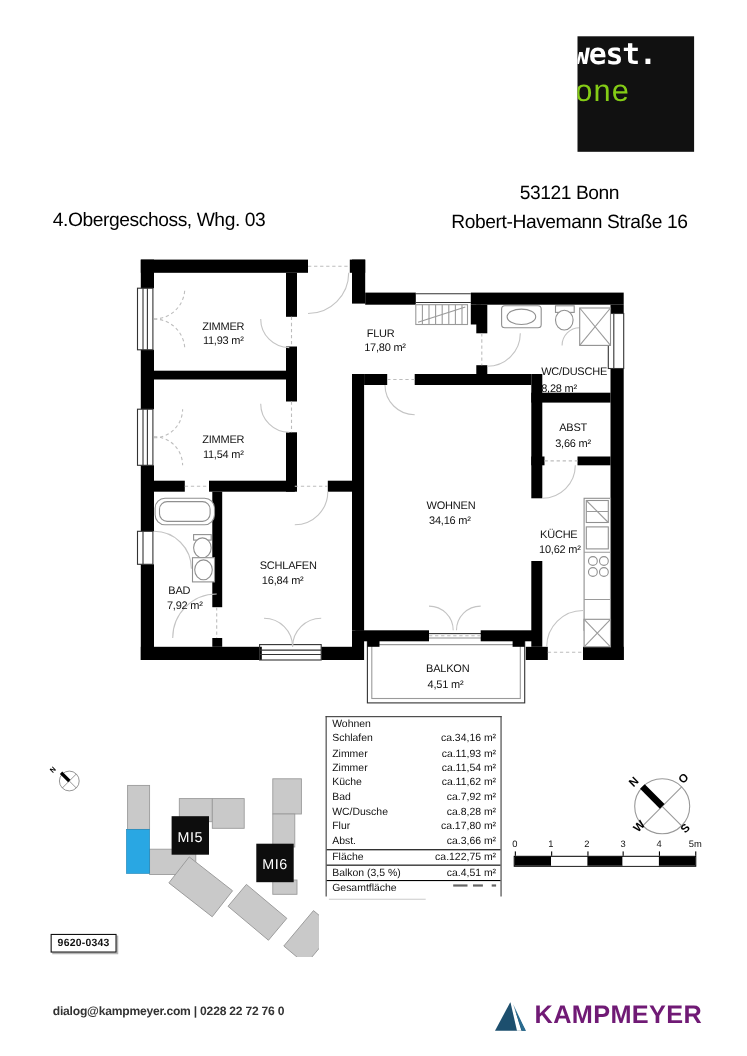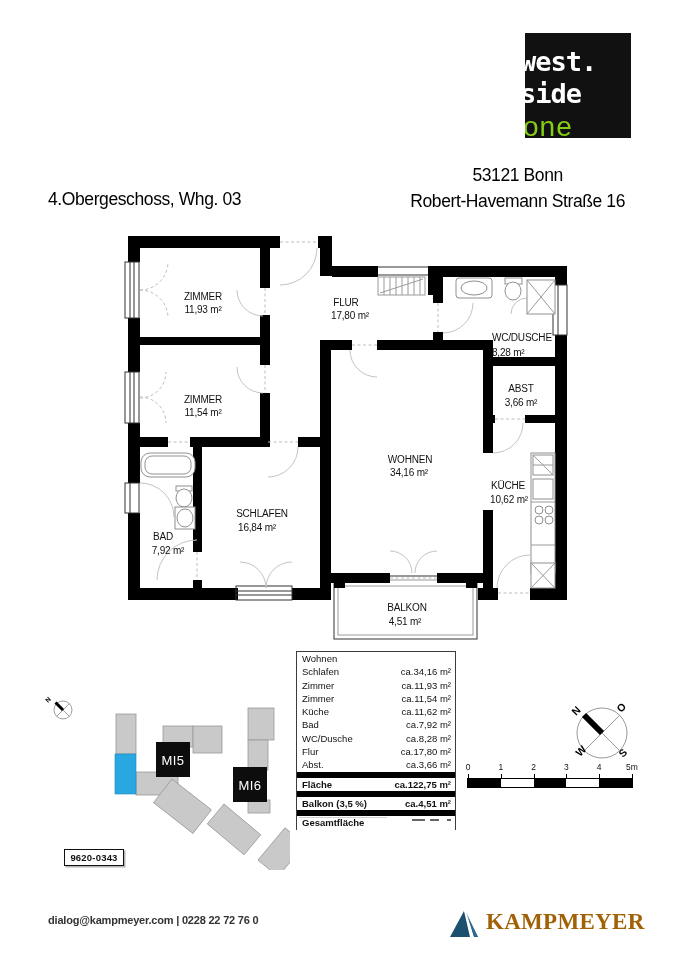--- a/index.html
+++ b/index.html
@@ -5,78 +5,77 @@
   html,body{margin:0;padding:0;background:#fff;}
   body{width:679px;height:960px;position:relative;overflow:hidden;
        font-family:"Liberation Sans",sans-serif;color:#111;}
   .abs{position:absolute;}
 
   
   .ws-logo{left:525px;top:33px;width:106px;height:105px;background:#111;
            overflow:hidden;padding-left:0;}
   .ws-logo .l1,.ws-logo .l2{font-family:"DejaVu Sans Mono",monospace;font-weight:700;
            font-size:27px;color:#fff;line-height:32px;margin-left:-5px;letter-spacing:-1px;}
-  .ws-logo .l1{margin-top:13px;}
+  .ws-logo .l1{margin-top:1px;}
   .ws-logo .l3{font-family:"Liberation Sans",sans-serif;font-weight:300;
            font-size:28px;color:#84cc16;line-height:33px;margin-left:-2px;letter-spacing:1px;}
 
   
   .hdr{font-size:17.5px;line-height:26px;letter-spacing:-0.4px;color:#000;}
   .hdr-left{left:48px;top:166px;margin-top:20px;}
   .hdr-right{right:54px;top:162px;text-align:center;}
 
   
   .area-table{left:296px;top:651px;width:158px;border:1px solid #3c3c3c;border-bottom:none;
               font-size:9.5px;background:#fff;}
   .area-table .row{display:flex;justify-content:space-between;height:13.3px;
               line-height:13.3px;padding:0 4px 0 5px;}
-  .area-table .row.sep{border-top:6px solid #000000;font-weight:bold;}
+  .area-table .row.sep{border-top:1px solid #000000;}
   .area-table .val{text-align:left;}
   .marks span{display:inline-block;height:2px;background:#666;vertical-align:top;margin-top:3px;}
   .mk1{width:13px;margin-right:5px;} .mk2{width:9px;margin-right:8px;} .mk3{width:4px;}
   .table-cut-line{left:299px;top:817px;width:88px;height:1px;background:#cfcfcf;}
 
   
   .scalebar{left:462px;top:762px;width:180px;height:32px;}
   .scalebar .num{position:absolute;top:0;font-size:8.5px;transform:translateX(-50%);}
   .scalebar .tick{position:absolute;top:12px;width:1px;height:4px;background:#000;}
   .sb-bar{position:absolute;left:5px;top:16px;width:164px;height:8px;border:1px solid #000;
           display:flex;}
   .sb-bar i{display:block;height:100%;flex:1;}
   .sb-b{background:#000;} .sb-w{background:#fff;}
 
   
-  .plan-badge{left:64px;top:849px;width:58px;height:15px;border:1.3px solid #111;
+  .plan-badge{left:46px;top:849px;width:58px;height:15px;border:1.3px solid #111;
       background:#fff;box-shadow:1.5px 1.5px 0 #b5b5b5;font-size:9.5px;font-weight:700;
       text-align:center;line-height:15px;letter-spacing:0.2px;}
 
   
   .footer-contact{left:48px;top:914px;font-size:11px;font-weight:700;color:#333;
       letter-spacing:-0.2px;}
-  .km-text{left:486px;top:909px;font-size:23px;font-weight:700;color:#a16207;
-      letter-spacing:0.3px;font-family:Liberation Serif, serif;}
+  .km-text{left:486px;top:909px;font-size:23px;font-weight:700;color:#701a75;
+      letter-spacing:0.3px;}
 
   
   svg text{font-family:"Liberation Sans",sans-serif;}
   .rname{font-size:10px;fill:#111;text-anchor:middle;letter-spacing:-0.2px;}
   .ta-s{text-anchor:start;}
   .wall{fill:#000;stroke:none;}
   .thin{fill:none;stroke:#333;stroke-width:1;}
   .lt{fill:none;stroke:#9a9a9a;stroke-width:1;}
   .arc{fill:none;stroke:#c4c4c4;stroke-width:1;}
   .dash{fill:none;stroke:#bdbdbd;stroke-width:1;stroke-dasharray:3,2.5;}
   .fix{fill:#fff;stroke:#909090;stroke-width:1;}
   .bld{fill:#c9c9c9;stroke:#999;stroke-width:0.8;}
 </style>
 </head>
 <body>
 
 <div class="abs ws-logo">
   <div class="l1">west.</div>
-  <div class="l2">side</div>
   <div class="l3">one</div>
 </div>
 
 <div class="abs hdr hdr-left">
   <div>4.Obergeschoss, Whg. 03</div>
 </div>
 <div class="abs hdr hdr-right">
   <div>53121 Bonn</div>
   <div>Robert-Havemann Straße 16</div>
 </div>

